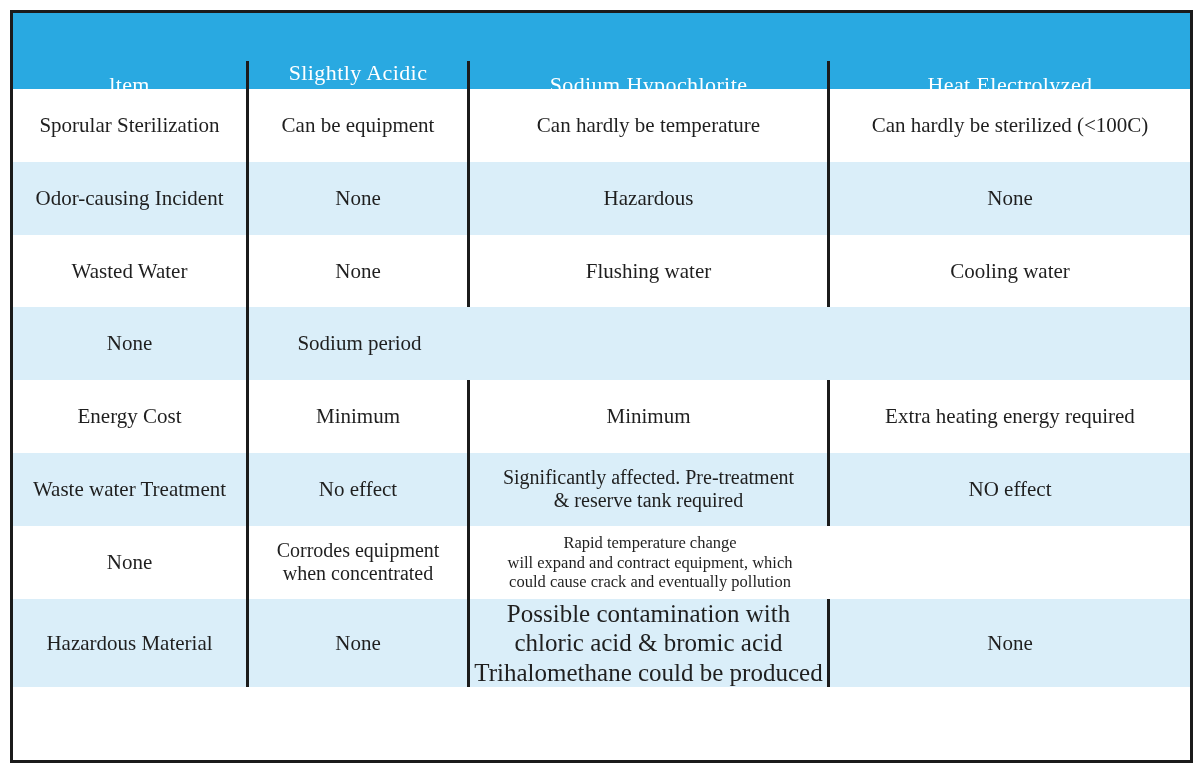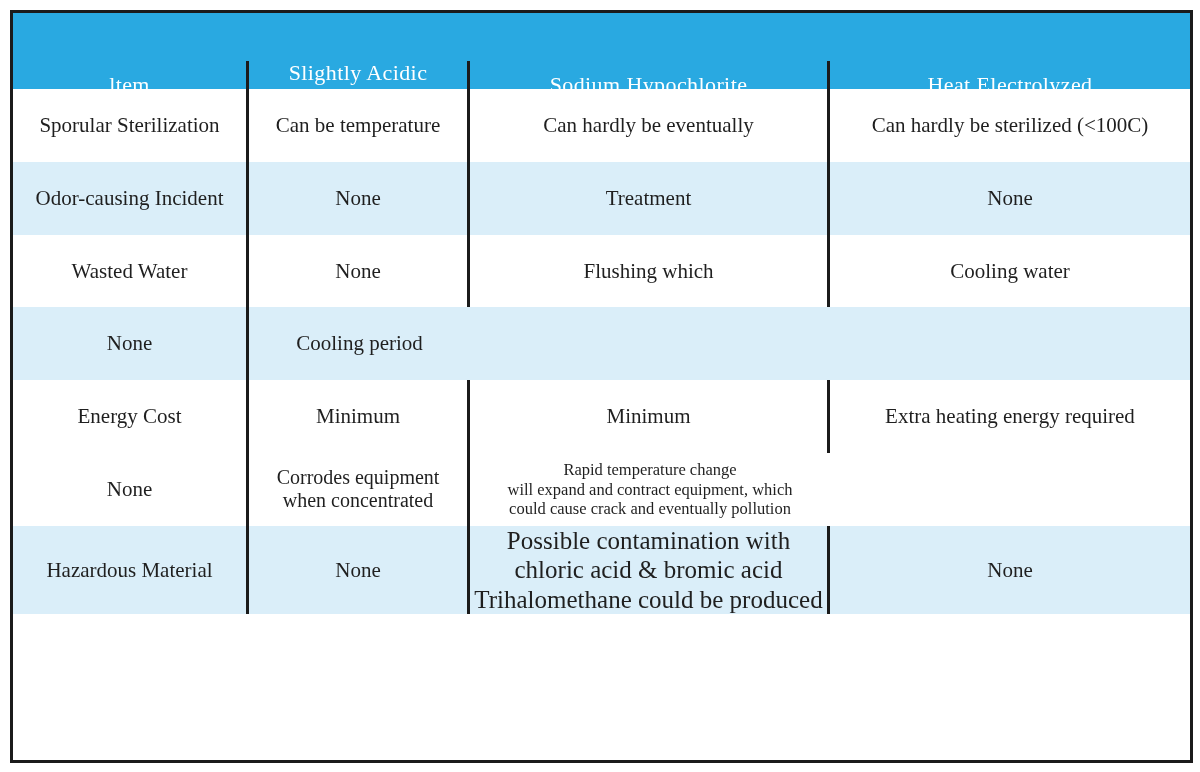--- a/index.html
+++ b/index.html
@@ -61,51 +61,58 @@
   <div class="row header">
     <div class="cell c1">ltem</div>
     <div class="cell c2">Slightly Acidic
 Electrolyzed Water</div>
     <div class="cell c3">Sodium Hypochlorite</div>
     <div class="cell c4">Heat Electrolyzed</div>
   </div>
 
   <div class="row">
     <div class="cell c1">Sporular Sterilization</div>
-    <div class="cell c2">Can be temperature</div>
-    <div class="cell c3">Can hardly be eventually</div>
+    <div class="cell c2">Can be equipment</div>
+    <div class="cell c3">Can hardly be temperature</div>
     <div class="cell c4">Can hardly be sterilized (&lt;100C)</div>
   </div>
 
   <div class="row stripe">
     <div class="cell c1">Odor-causing Incident</div>
     <div class="cell c2">None</div>
-    <div class="cell c3">Treatment</div>
+    <div class="cell c3">Hazardous</div>
     <div class="cell c4">None</div>
   </div>
 
   <div class="row">
     <div class="cell c1">Wasted Water</div>
     <div class="cell c2">None</div>
-    <div class="cell c3">Flushing which</div>
+    <div class="cell c3">Flushing water</div>
     <div class="cell c4">Cooling water</div>
   </div>
 
   <div class="row stripe">
     <div class="cell c2">None</div>
-    <div class="cell c4">Cooling period</div>
+    <div class="cell c4">Sodium period</div>
   </div>
 
   <div class="row">
     <div class="cell c1">Energy Cost</div>
     <div class="cell c2">Minimum</div>
     <div class="cell c3">Minimum</div>
     <div class="cell c4">Extra heating energy required</div>
   </div>
 
+  <div class="row stripe">
+    <div class="cell c1">Waste water Treatment</div>
+    <div class="cell c2">No effect</div>
+    <div class="cell c3 fs20">Significantly affected. Pre-treatment
+&amp; reserve tank required</div>
+    <div class="cell c4">NO effect</div>
+  </div>
 
   <div class="row">
     <div class="cell c2">None</div>
     <div class="cell c3 fs20">Corrodes equipment
 when concentrated</div>
     <div class="cell c4 fs17">Rapid temperature change
 will expand and contract equipment, which
 could cause crack and eventually pollution</div>
   </div>
 

